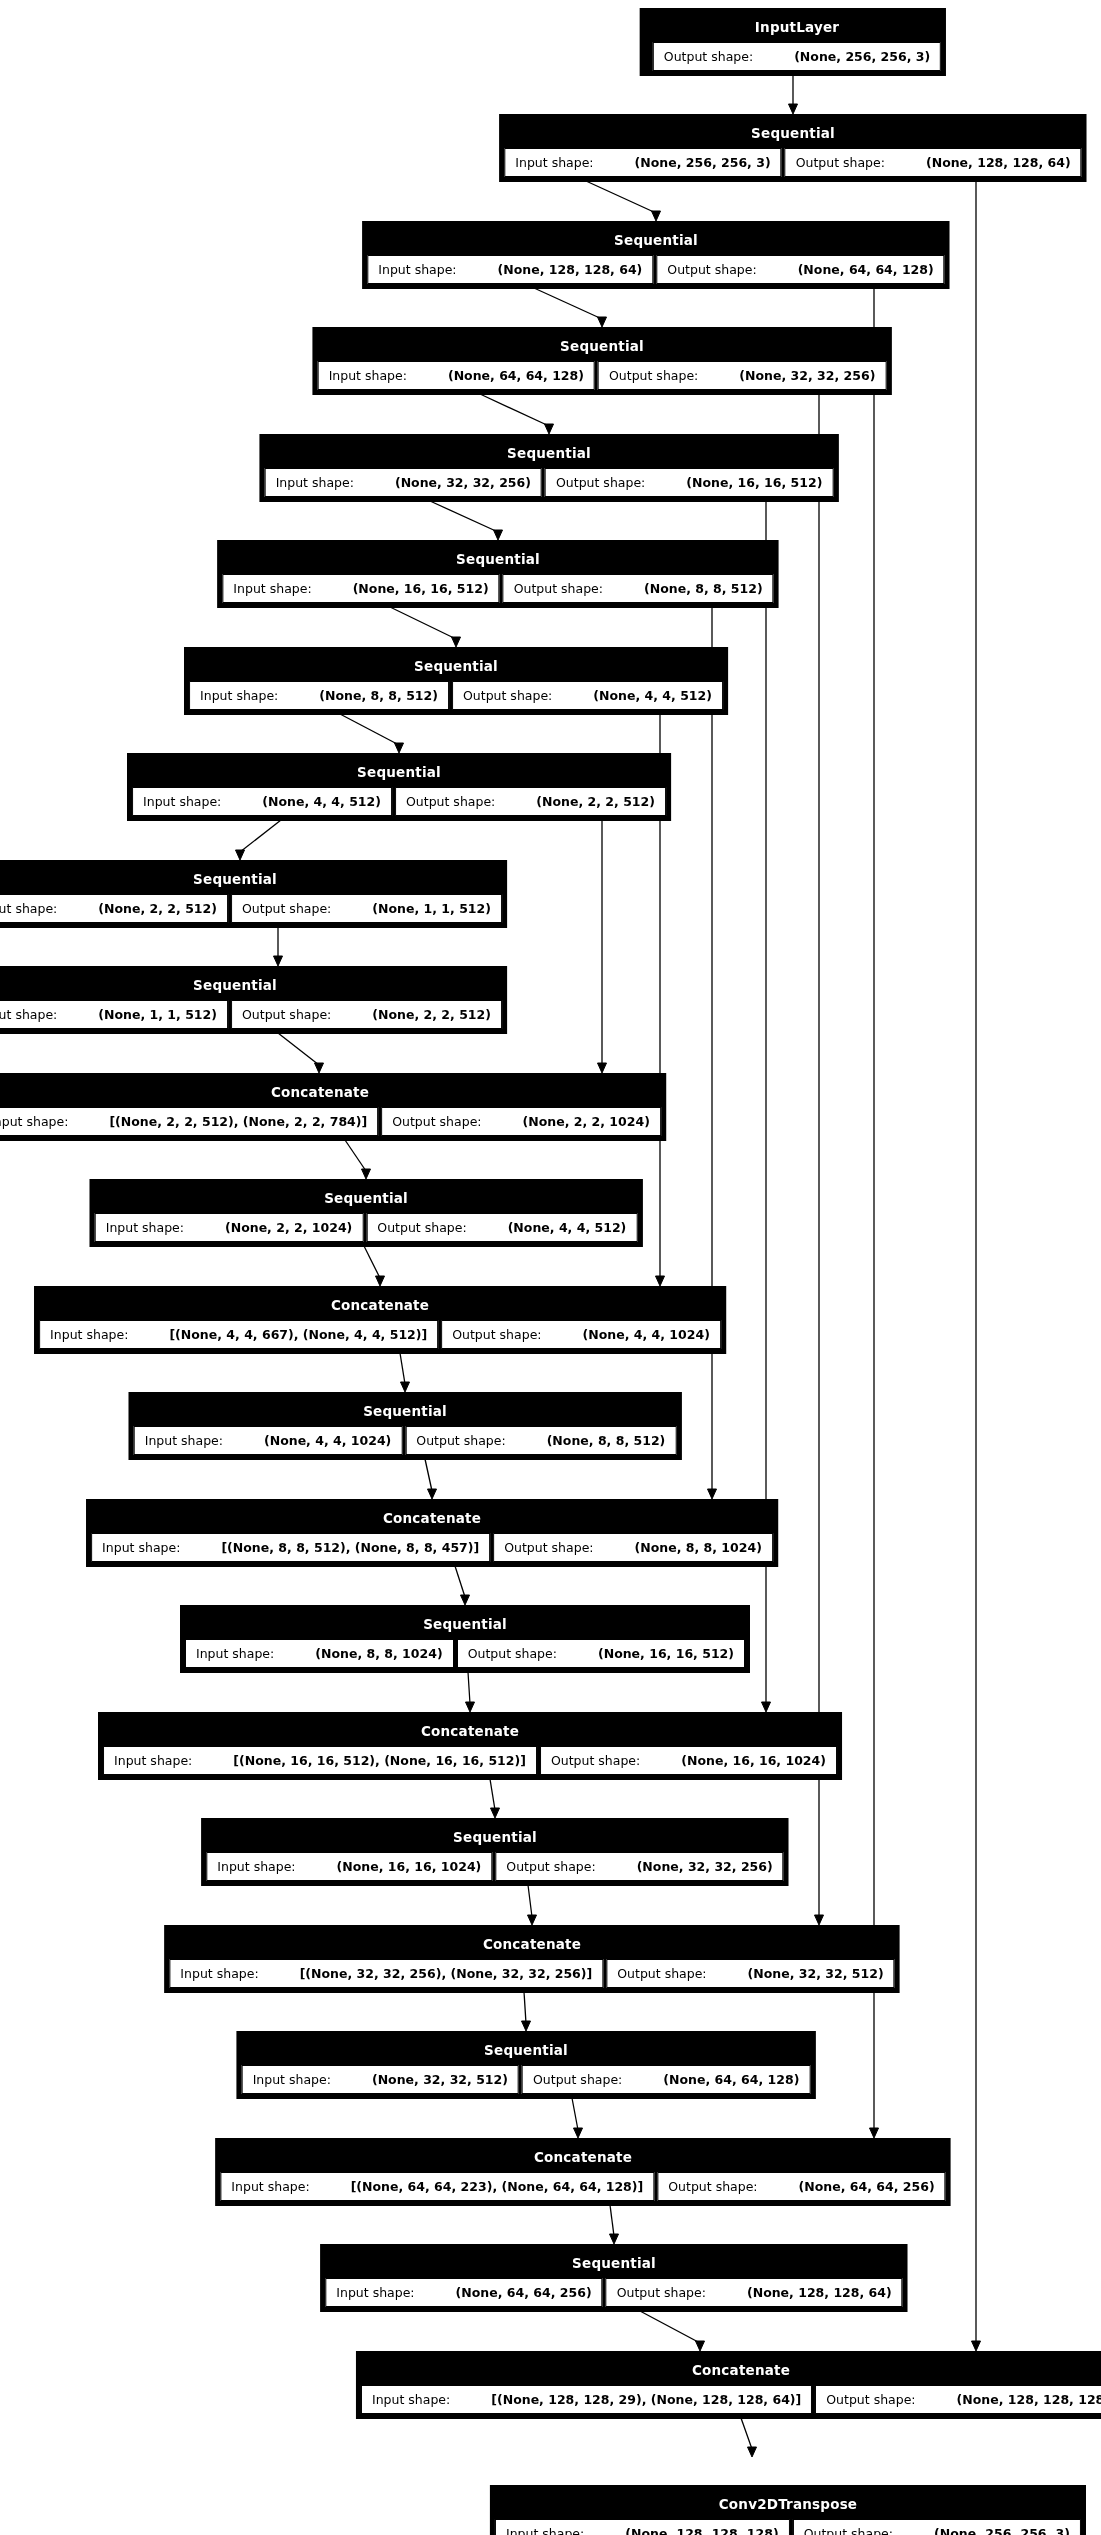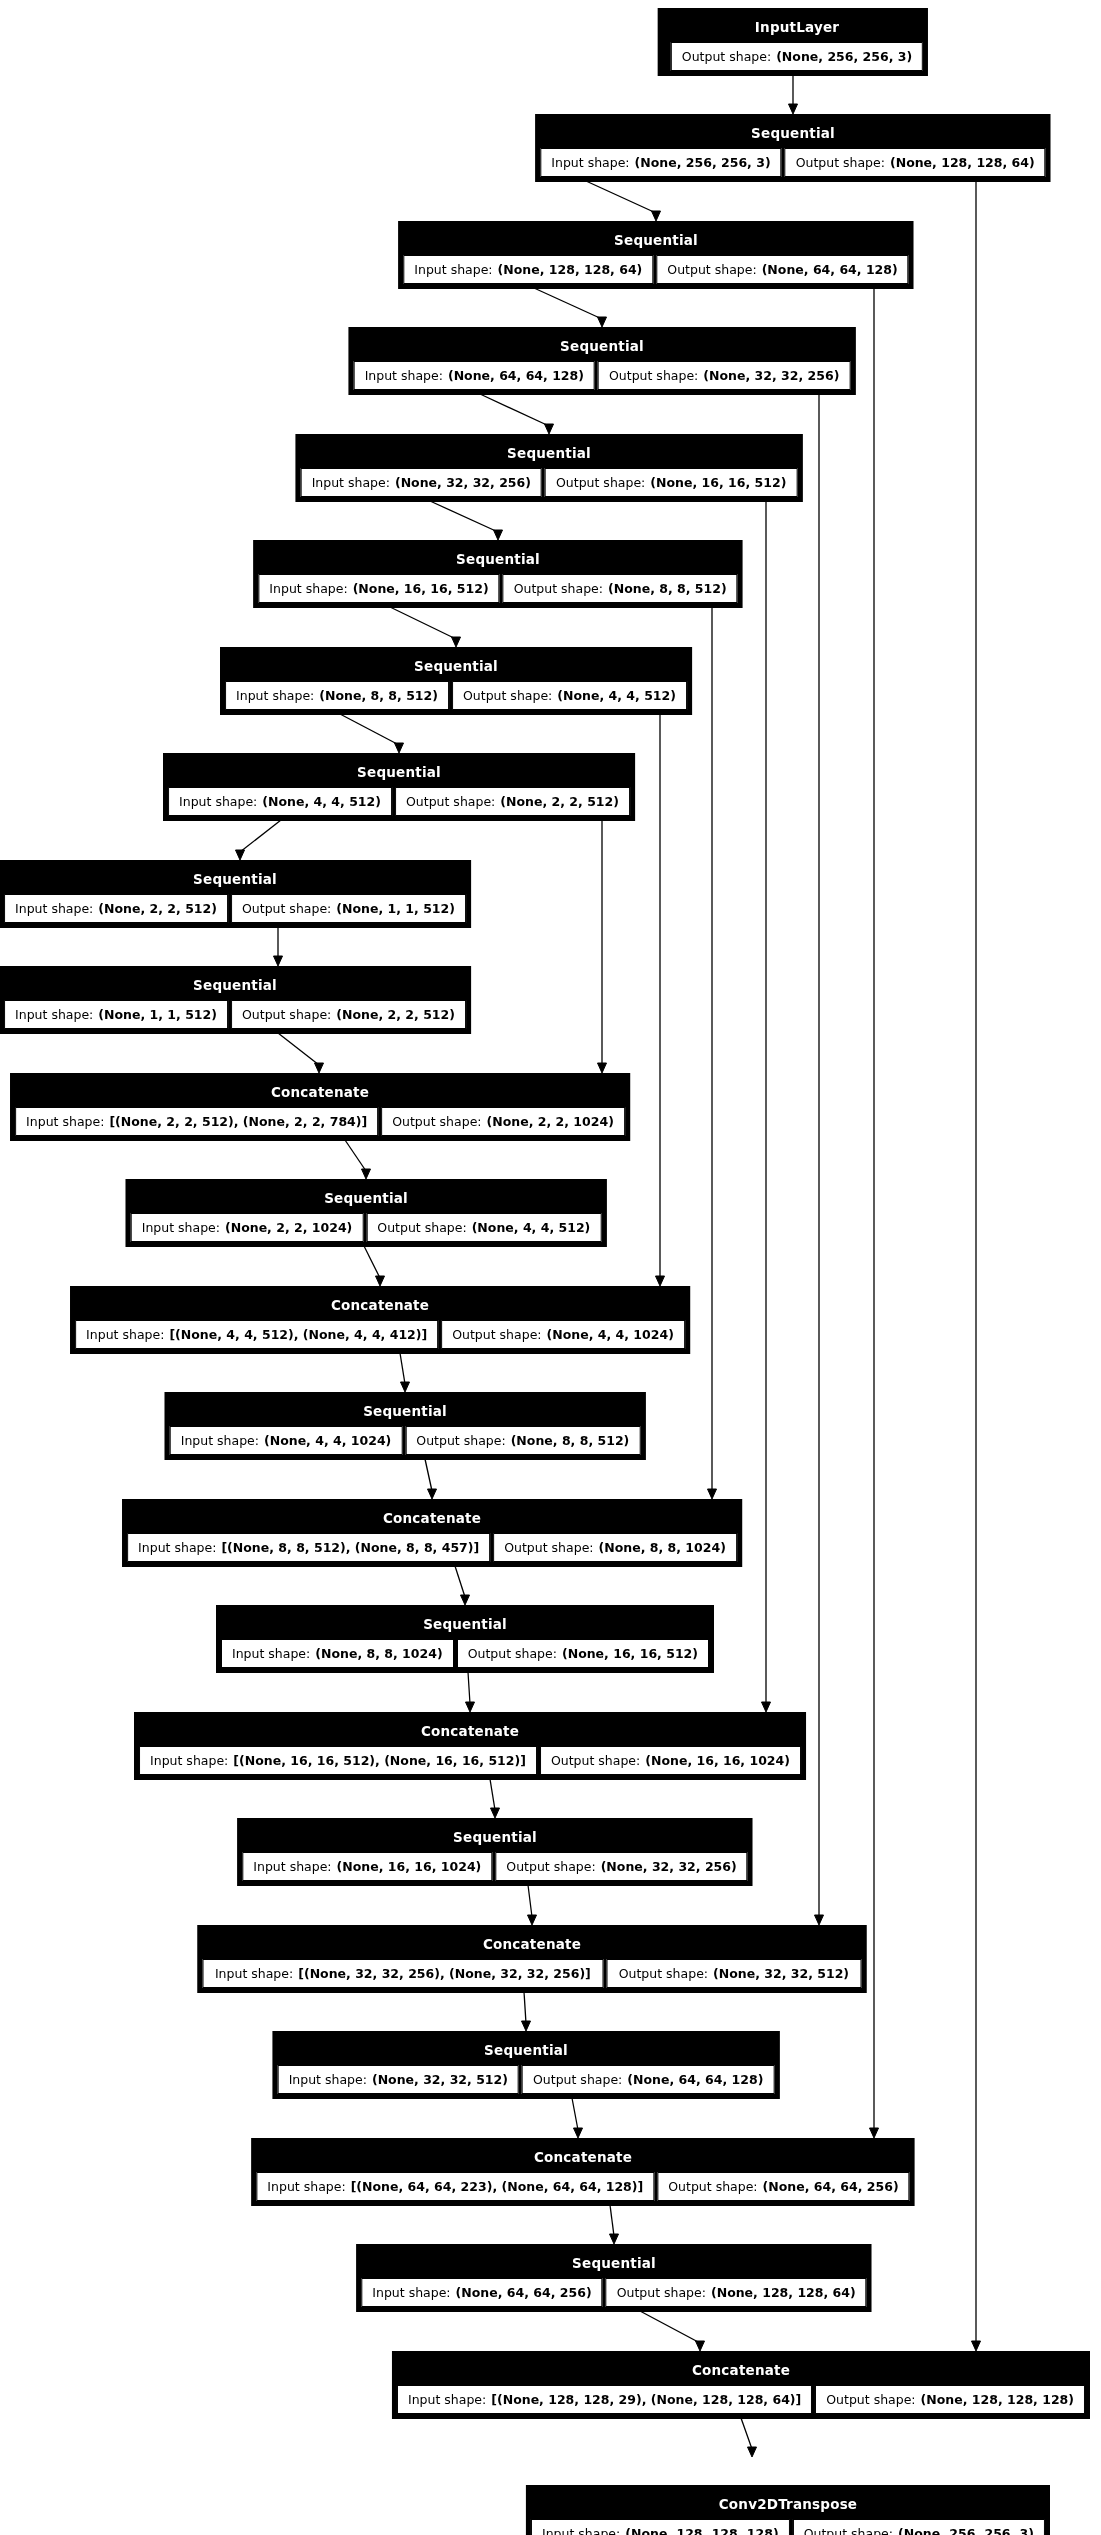--- a/index.html
+++ b/index.html
@@ -51,20 +51,21 @@
     background: #ffffff;
     color: #000000;
     border: 1.5px solid #000000;
     font-size: 12.5px;
     padding: 6px 10px;
     text-align: center;
     flex: 1 1 auto;
     display: flex;
     align-items: center;
     justify-content: center;
+    gap: 36px;
   }
   .cell .shape-value {
     font-weight: bold;
     margin-left: 5px;
   }
   .edge-line {
     stroke: #000000;
     stroke-width: 1.3;
     fill: none;
   }
@@ -289,21 +290,21 @@
           <span>Output shape:</span>
           <span class="shape-value">(None, 4, 4, 512)</span>
         </div>
       </div>
   </div>
     <div class="node" style="top: 1286px; left: 380px; min-width: 609px;">
     <div class="node-header">Concatenate</div>
     <div class="node-cells">
         <div class="cell">
           <span>Input shape:</span>
-          <span class="shape-value">[(None, 4, 4, 512), (None, 4, 4, 412)]</span>
+          <span class="shape-value">[(None, 4, 4, 667), (None, 4, 4, 512)]</span>
         </div>
         <div class="cell">
           <span>Output shape:</span>
           <span class="shape-value">(None, 4, 4, 1024)</span>
         </div>
       </div>
   </div>
     <div class="node" style="top: 1392px; left: 405px; min-width: 465px;">
     <div class="node-header">Sequential</div>
     <div class="node-cells">

